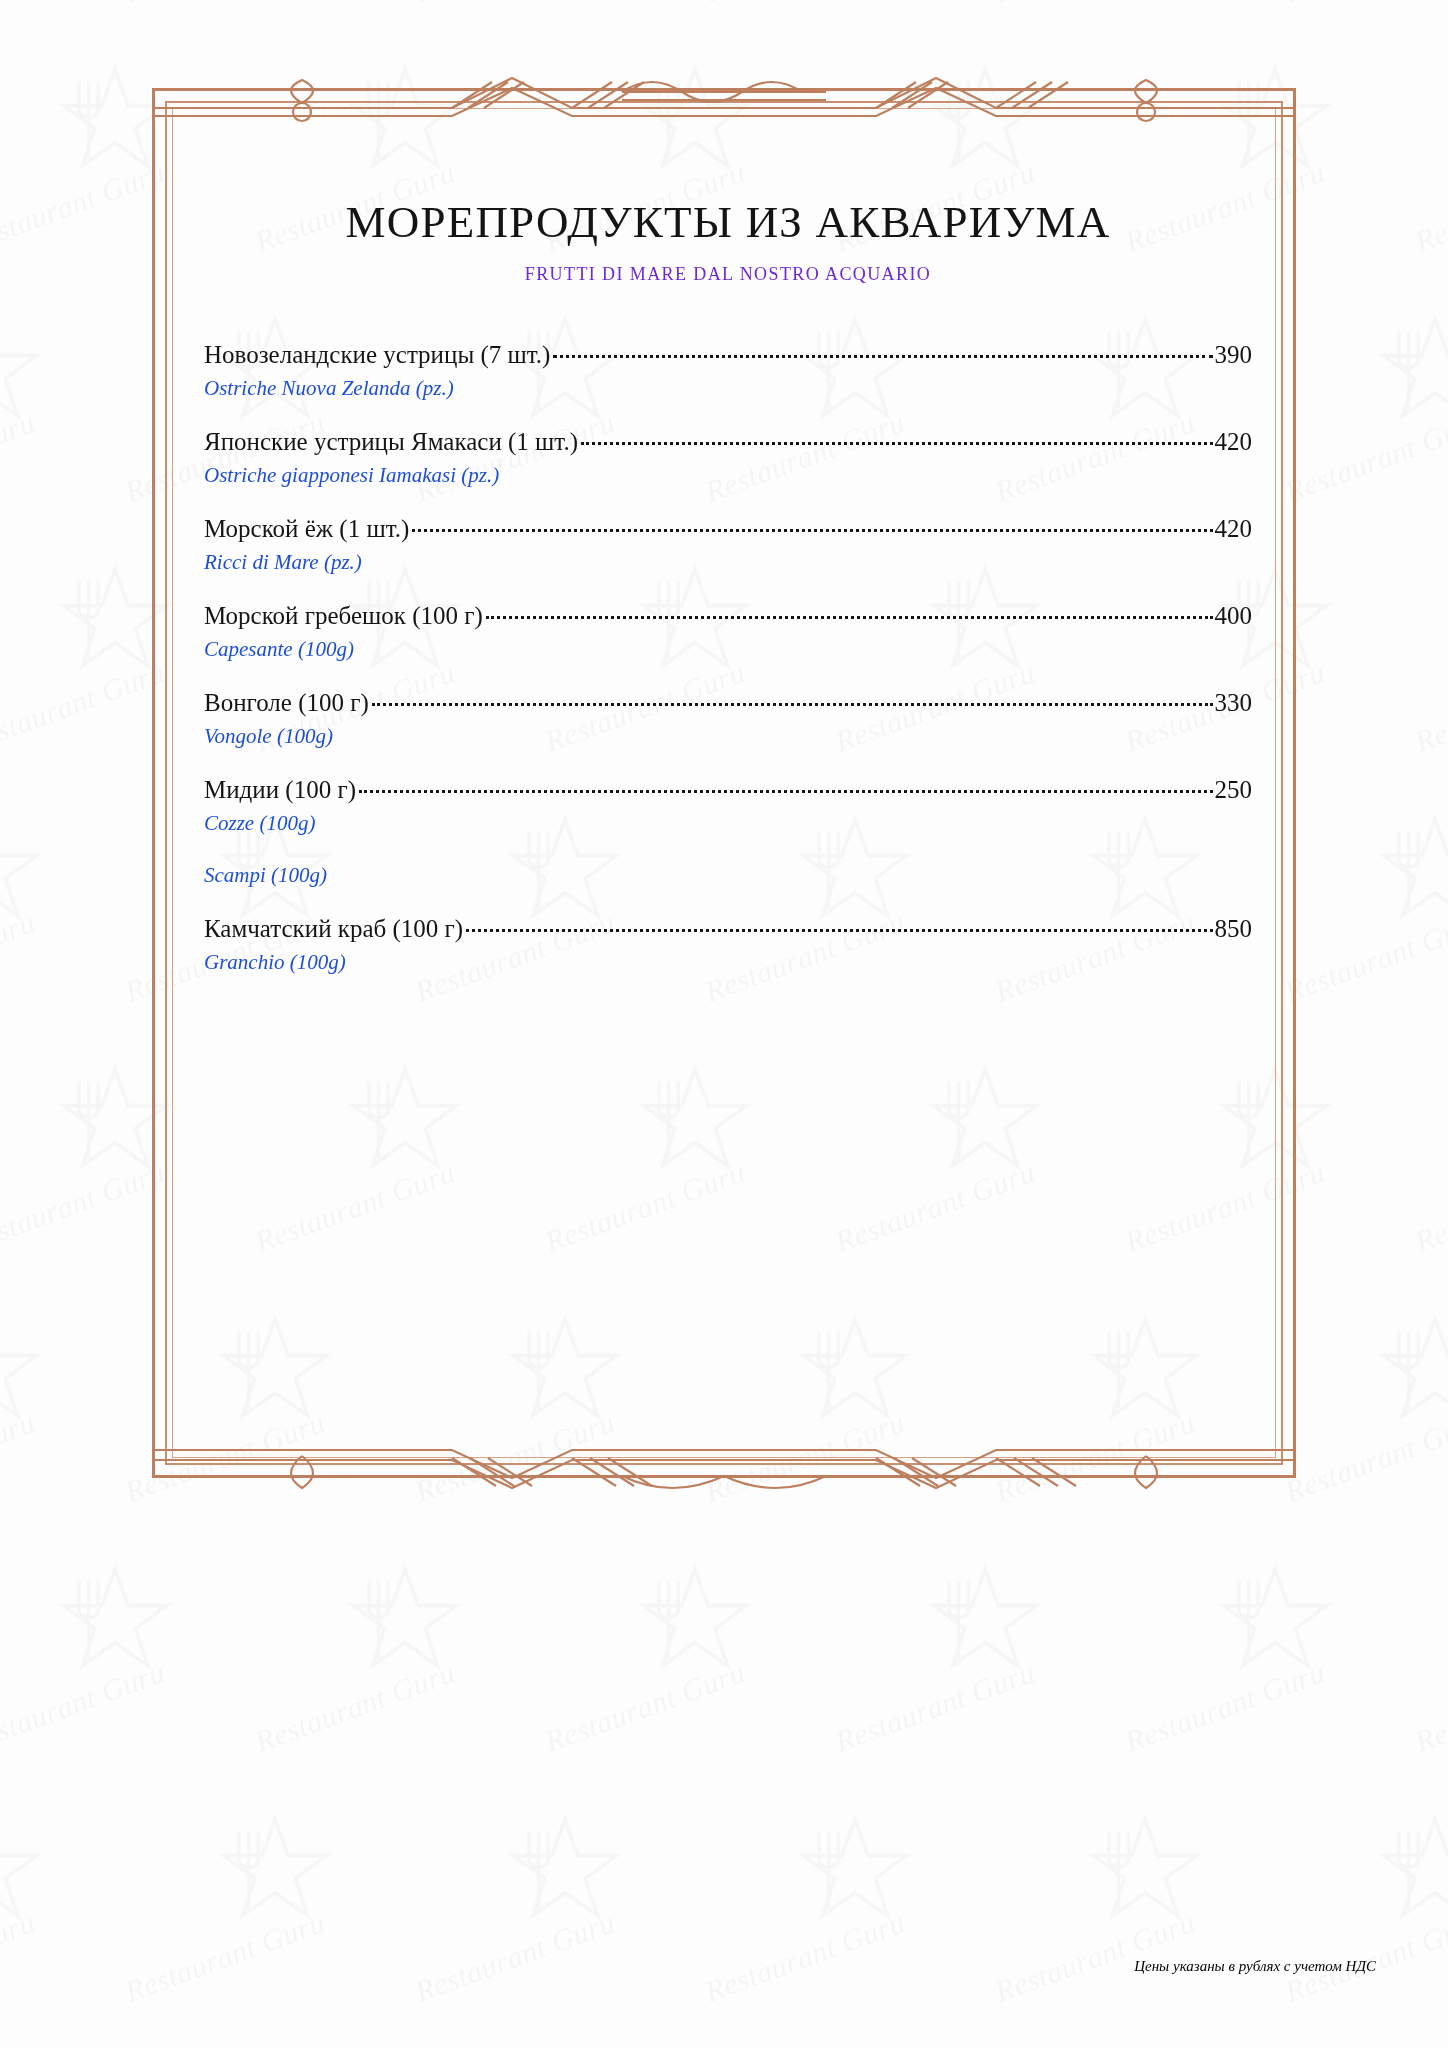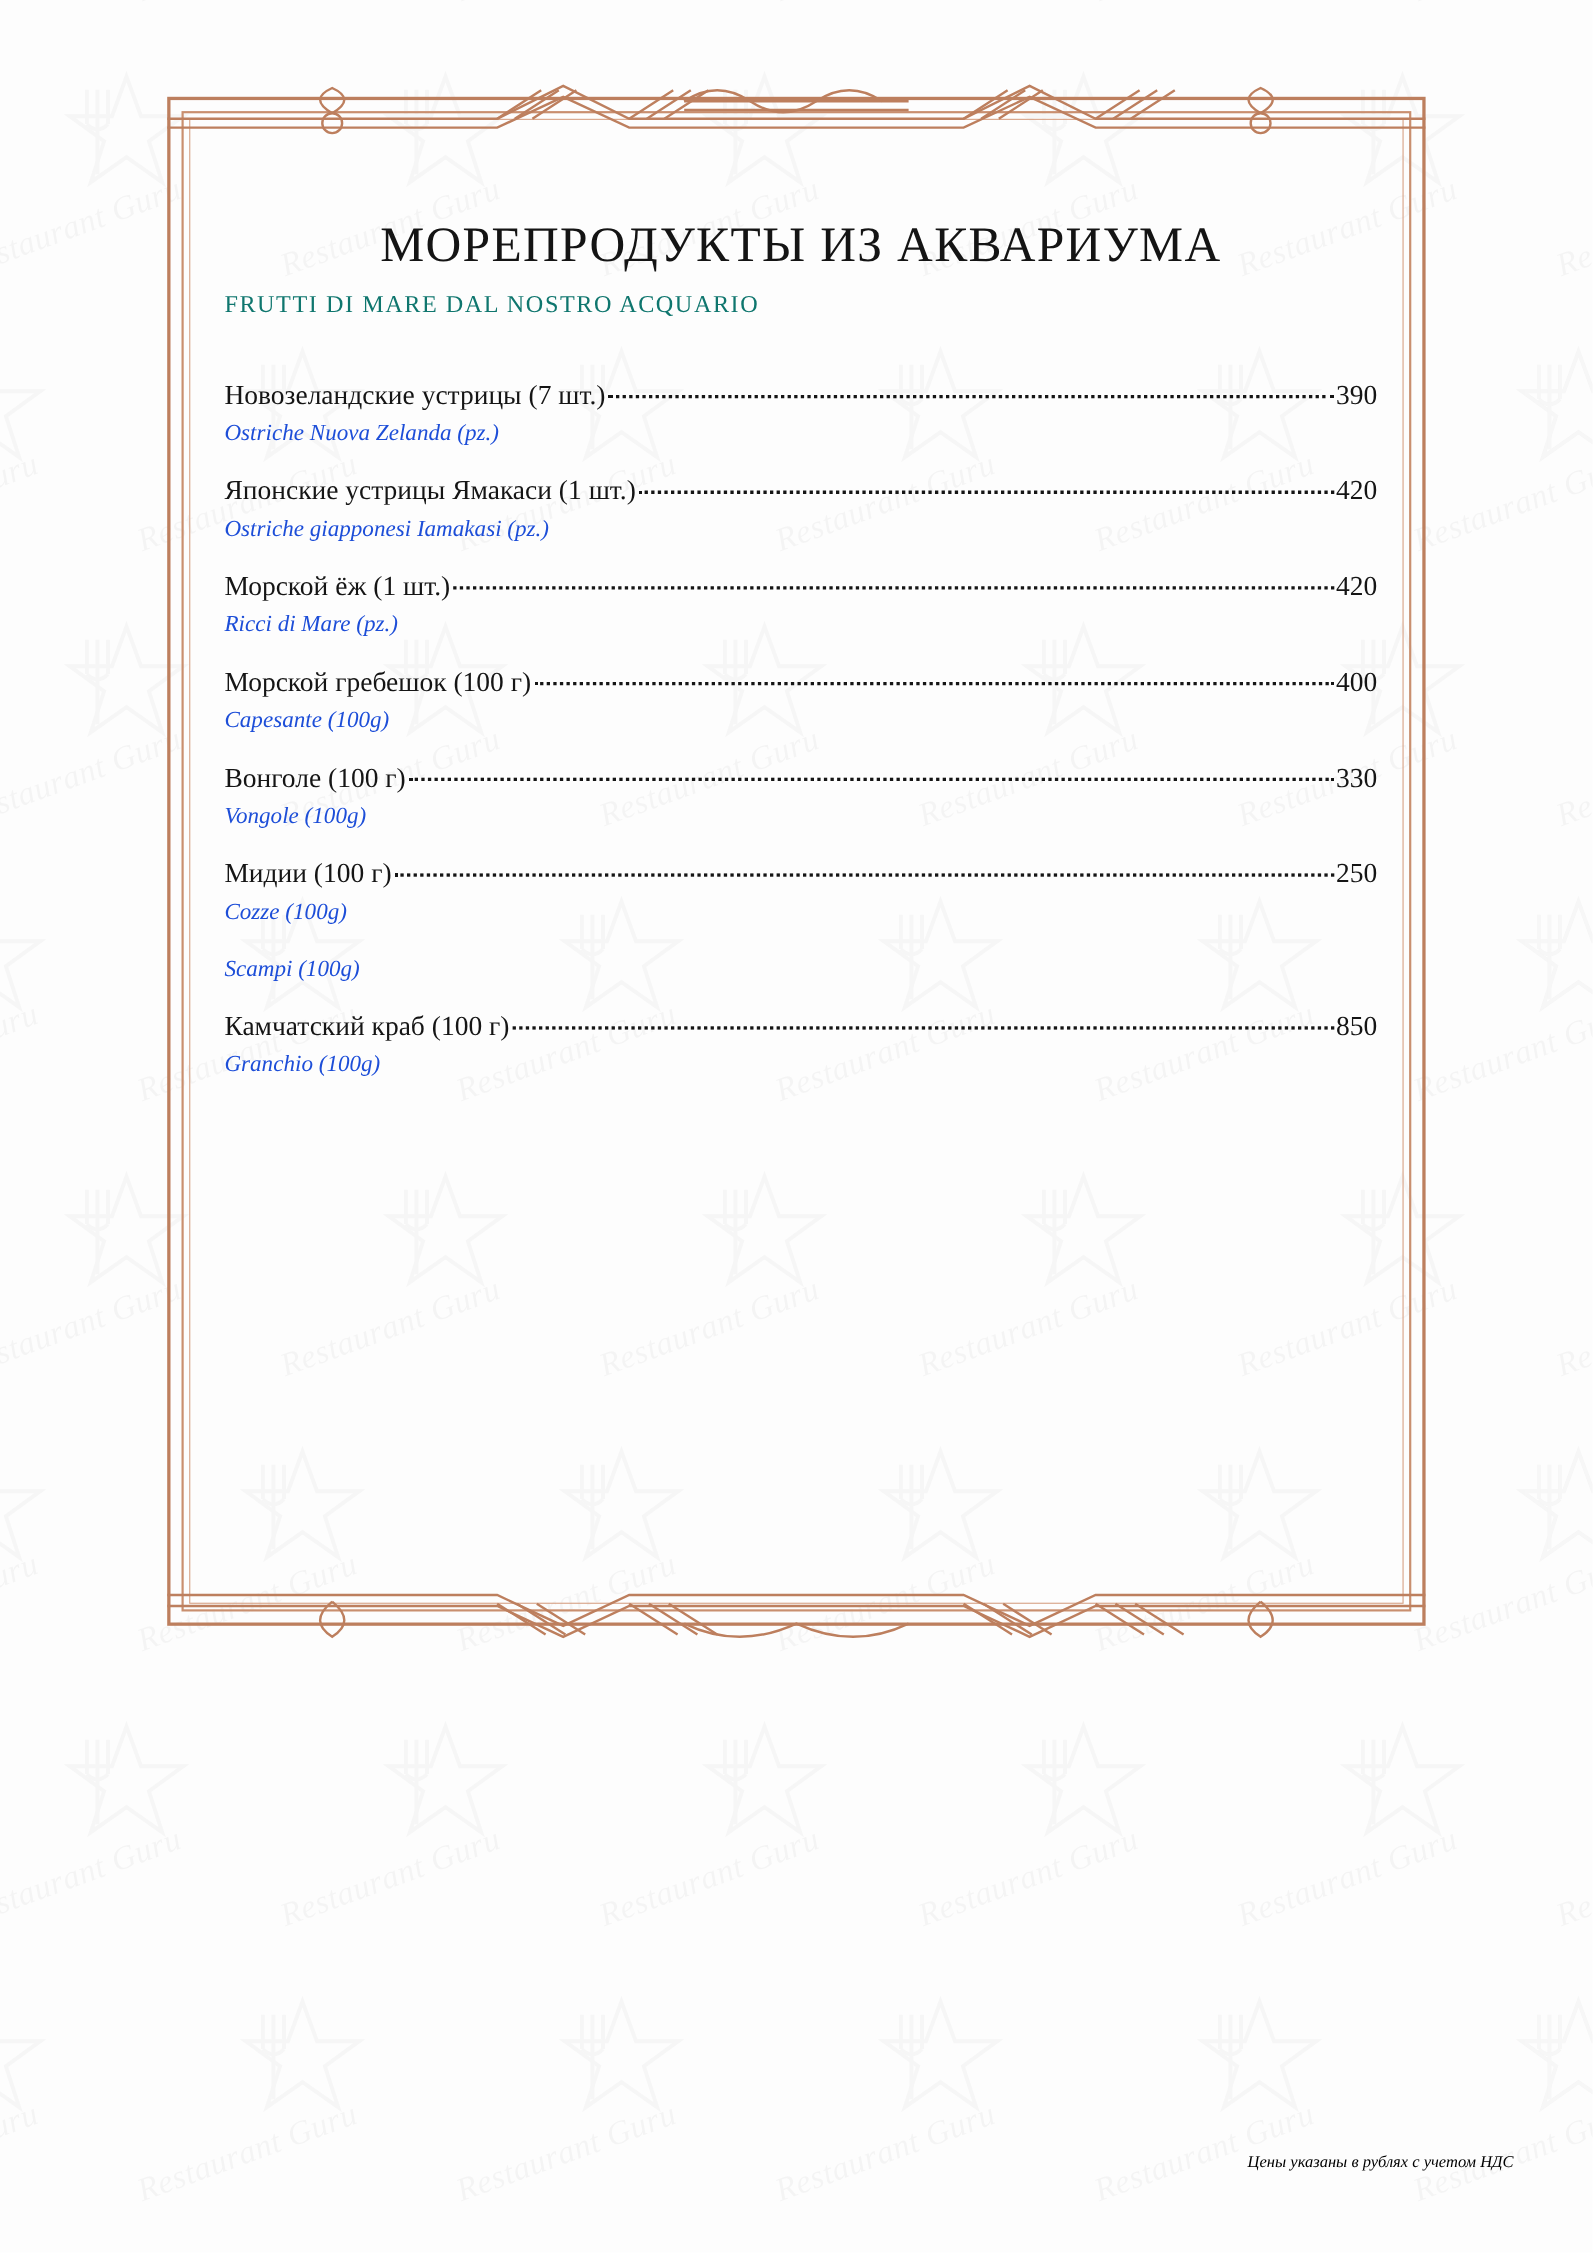--- a/index.html
+++ b/index.html
@@ -104,24 +104,24 @@
     text-align: center;
     font-size: 45px;
     letter-spacing: 1.2px;
     color: #141414;
     font-weight: 400;
     font-family: "Liberation Serif", "DejaVu Serif", serif;
     line-height: 1.1;
     margin-top: 48px;
   }
   .menu-subtitle {
-    text-align: left;
-    font-size: 22px;
+    text-align: center;
+    font-size: 18px;
     letter-spacing: 1.4px;
-    color: #0f766e;
+    color: #6d28d9;
     margin-top: 16px;
     font-weight: 400;
   }
 
   .items {
     margin-top: 56px;
   }
 
   .item {
     margin-bottom: 27px;

